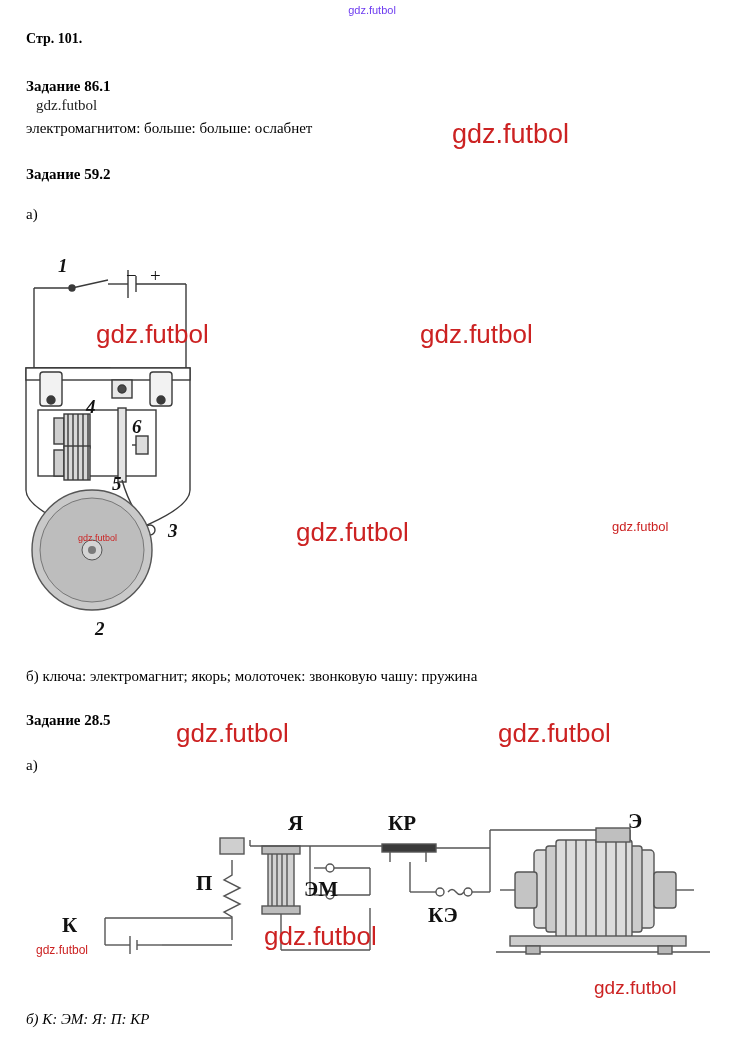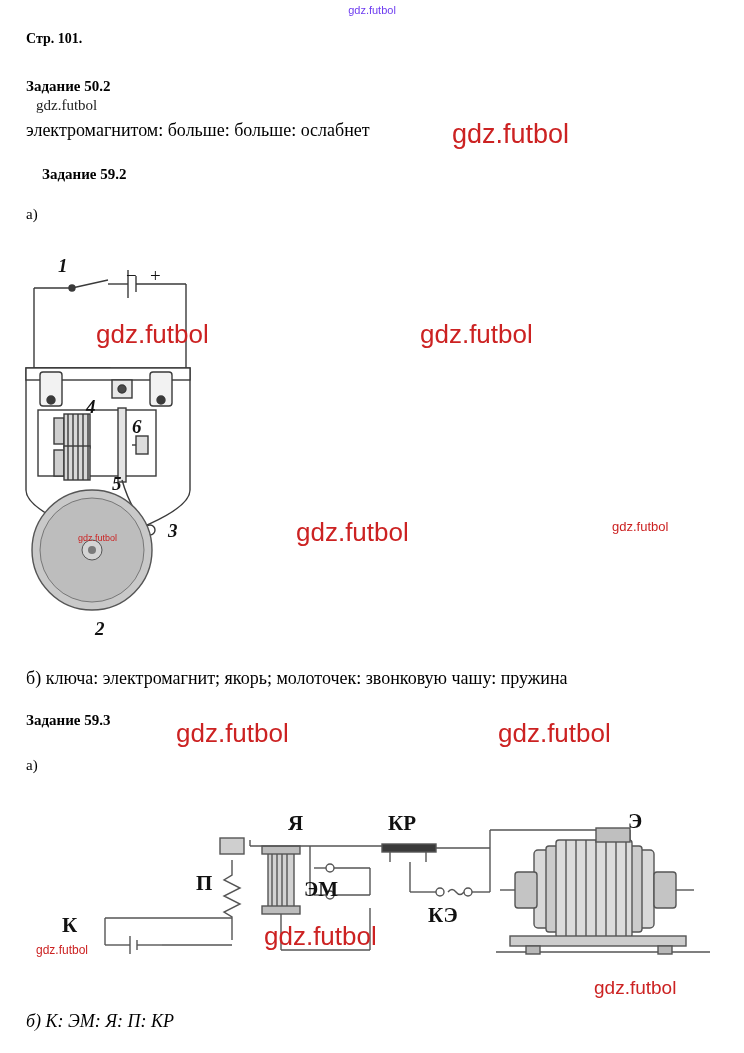--- a/index.html
+++ b/index.html
@@ -36,25 +36,25 @@
     top: 31px;
     font-weight: bold;
     font-size: 14px;
   }
   .task-head {
     position: absolute;
     font-weight: bold;
     font-size: 15px;
   }
   .task-head-1 { left: 26px; top: 78px; }
-  .task-head-2 { left: 42px; top: 166px; }
+  .task-head-2 { left: 26px; top: 166px; }
   .task-head-3 { left: 26px; top: 712px; }
   .answer-line {
     position: absolute;
-    font-size: 18px;
+    font-size: 15px;
     white-space: nowrap;
   }
   .ans-59-1 { left: 26px; top: 120px; }
   .sub-a-1 { left: 26px; top: 206px; font-size: 15px; position: absolute; }
   .sub-b-1 { left: 26px; top: 668px; }
   .sub-a-2 { left: 26px; top: 757px; font-size: 15px; position: absolute; }
   .sub-b-2 { left: 26px; top: 1011px; font-style: italic; }
 
   
   .wm {
@@ -85,21 +85,21 @@
 </style>
 </head>
 <body>
 
 <div class="page">
 
   <div class="wm-top">gdz.futbol</div>
 
   <div class="page-label">Стр. 101.</div>
 
-  <div class="task-head task-head-1">Задание 50.2</div>
+  <div class="task-head task-head-1">Задание 86.1</div>
   <div class="wm wm-a">gdz.futbol</div>
   <div class="answer-line ans-59-1">электромагнитом: больше: больше: ослабнет</div>
   <div class="wm wm-b">gdz.futbol</div>
 
   <div class="task-head task-head-2">Задание 59.2</div>
   <div class="sub-a-1">а)</div>
 
   <div class="fig fig-bell">
     <svg width="230" height="400" viewBox="0 0 230 400" xmlns="http://www.w3.org/2000/svg">
       <g stroke="#3a3a3a" fill="none" stroke-width="1.4">
@@ -176,21 +176,21 @@
   </div>
 
   <div class="wm wm-c">gdz.futbol</div>
   <div class="wm wm-d">gdz.futbol</div>
   <div class="wm wm-e">gdz.futbol</div>
   <div class="wm wm-f">gdz.futbol</div>
   <div class="wm wm-g">gdz.futbol</div>
 
   <div class="answer-line sub-b-1">б) ключа: электромагнит; якорь; молоточек: звонковую чашу: пружина</div>
 
-  <div class="task-head task-head-3">Задание 59.3</div>
+  <div class="task-head task-head-3">Задание 28.5</div>
   <div class="wm wm-h">gdz.futbol</div>
   <div class="wm wm-i">gdz.futbol</div>
   <div class="sub-a-2">а)</div>
 
   <div class="fig fig-motor">
     <svg width="720" height="200" viewBox="0 0 720 200" xmlns="http://www.w3.org/2000/svg">
       <g stroke="#555" fill="none" stroke-width="1.4">
 
         <line x1="95" y1="145" x2="120" y2="145"></line>
         <line x1="120" y1="136" x2="120" y2="154"></line>

